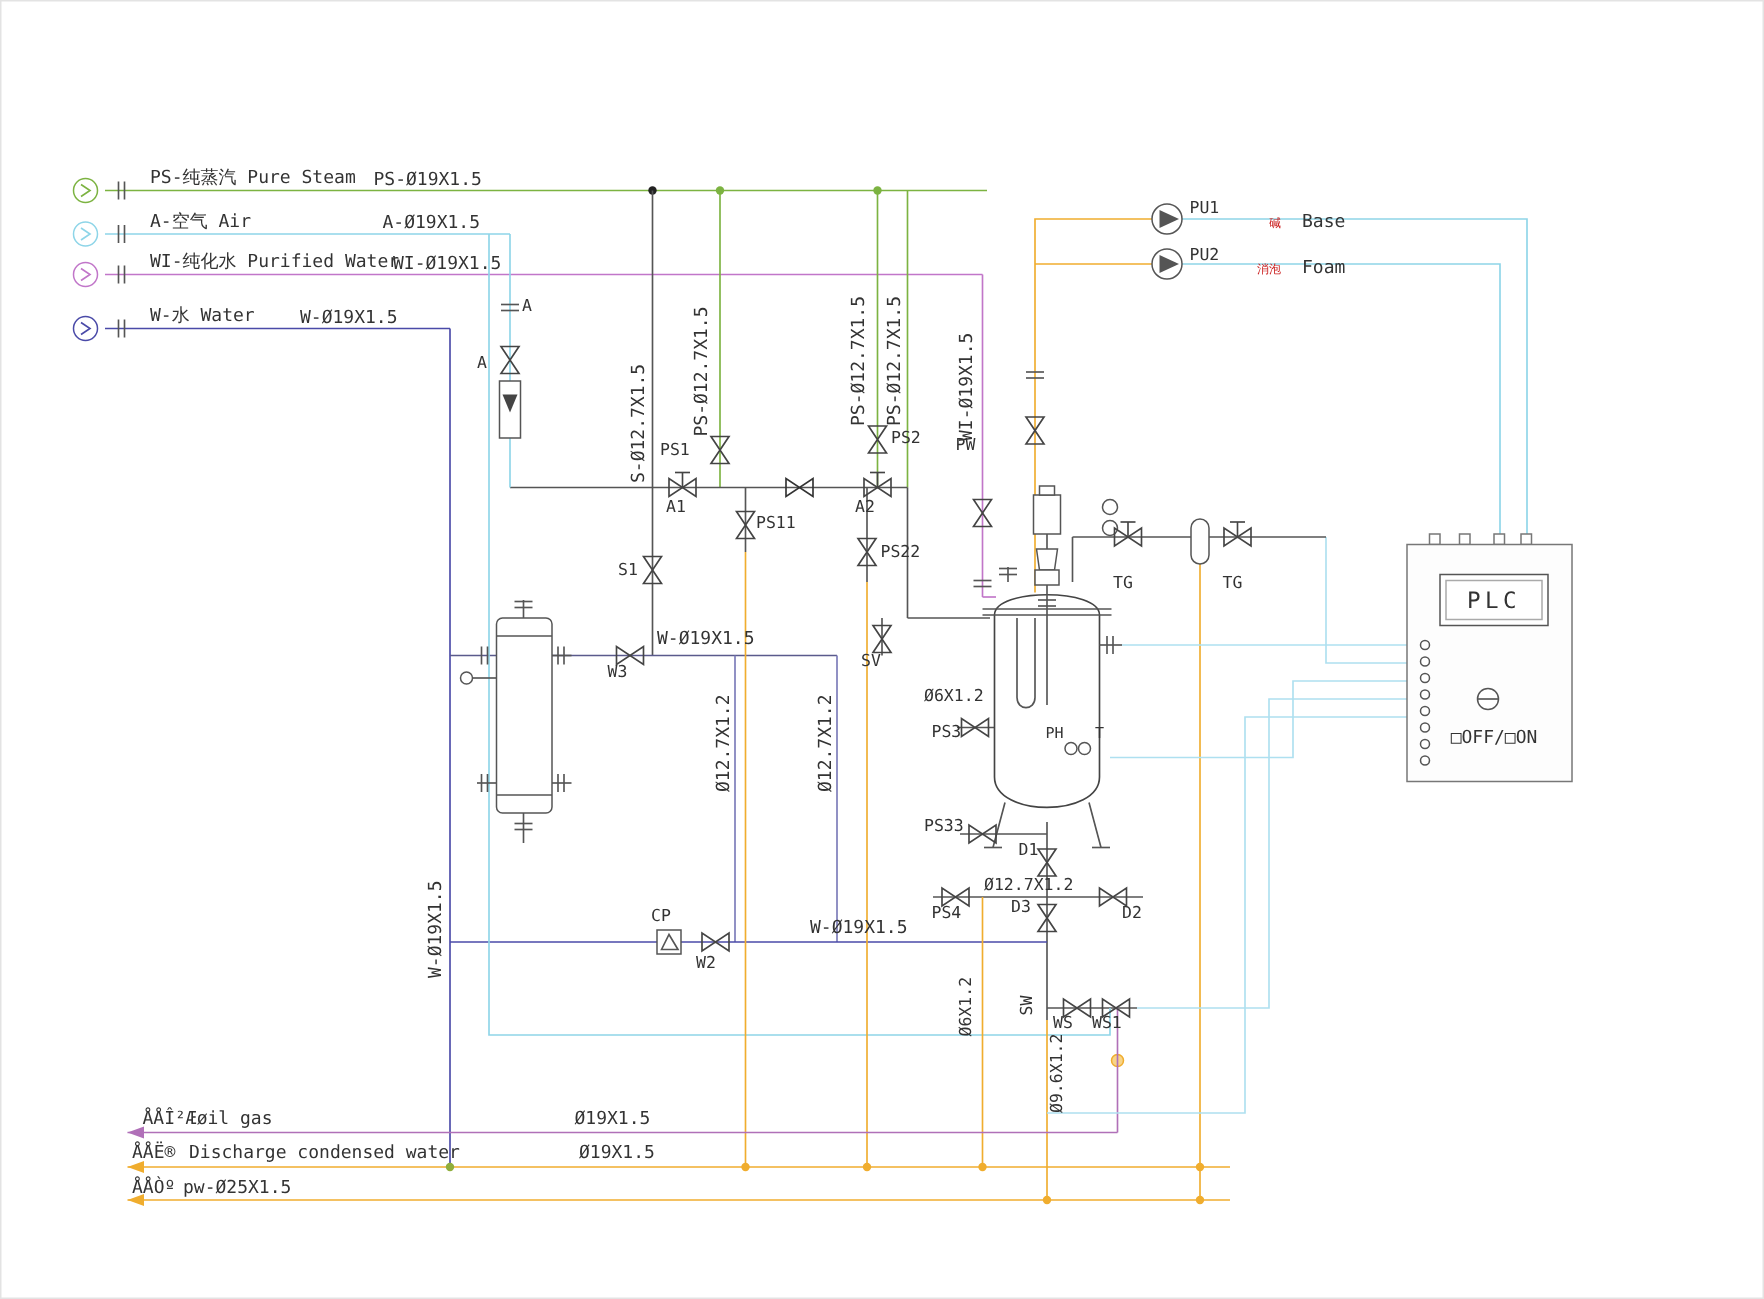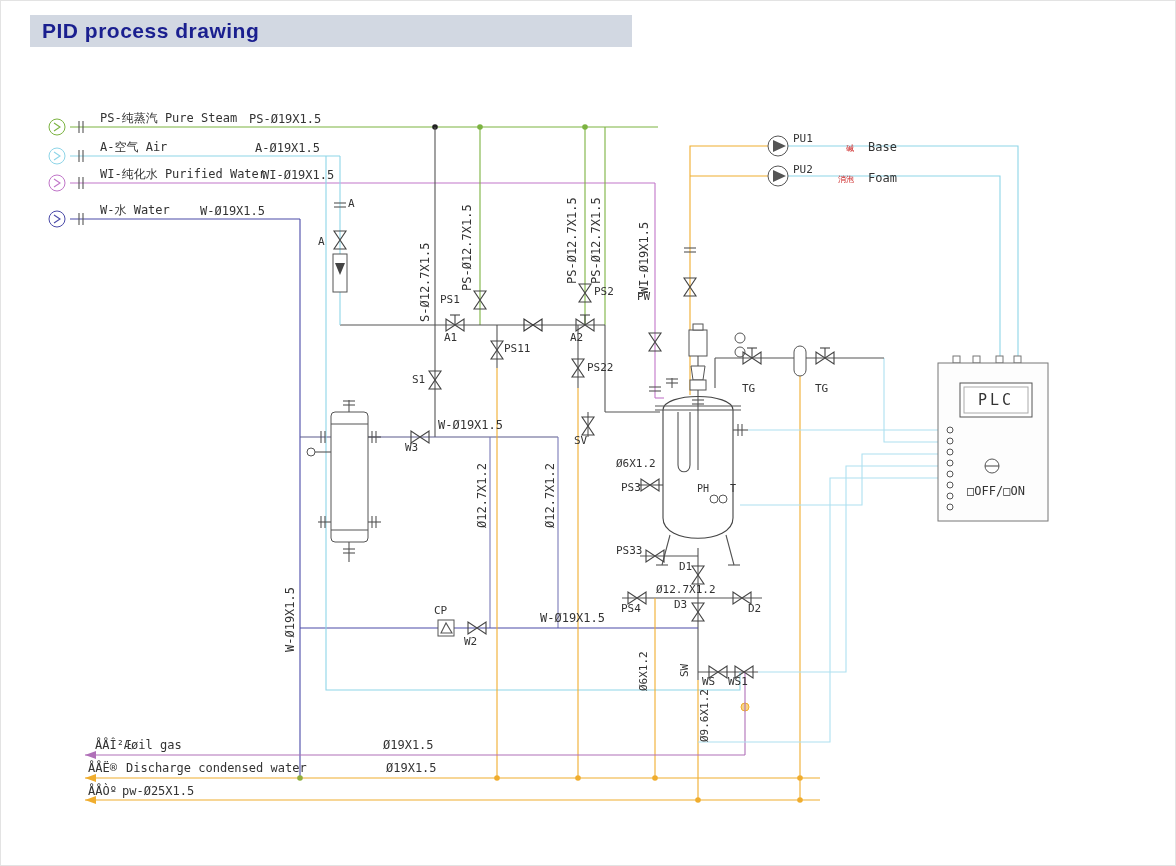--- a/index.html
+++ b/index.html
@@ -331,16 +331,13 @@
       <text x="95" y="749">ÅÅÎ²Æøil gas</text>
       <text x="383" y="749">Ø19X1.5</text>
       <text x="88" y="772">ÅÅË®</text>
       <text x="126" y="772">Discharge condensed water</text>
       <text x="386" y="772">Ø19X1.5</text>
       <text x="88" y="795">ÅÅÒº</text>
       <text x="122" y="795">pw-Ø25X1.5</text>
     </g>
   </svg>
 
-  <div id="titlebar">
-    <span>PID process drawing</span>
-  </div>
 </div>
 
 </body></html>

